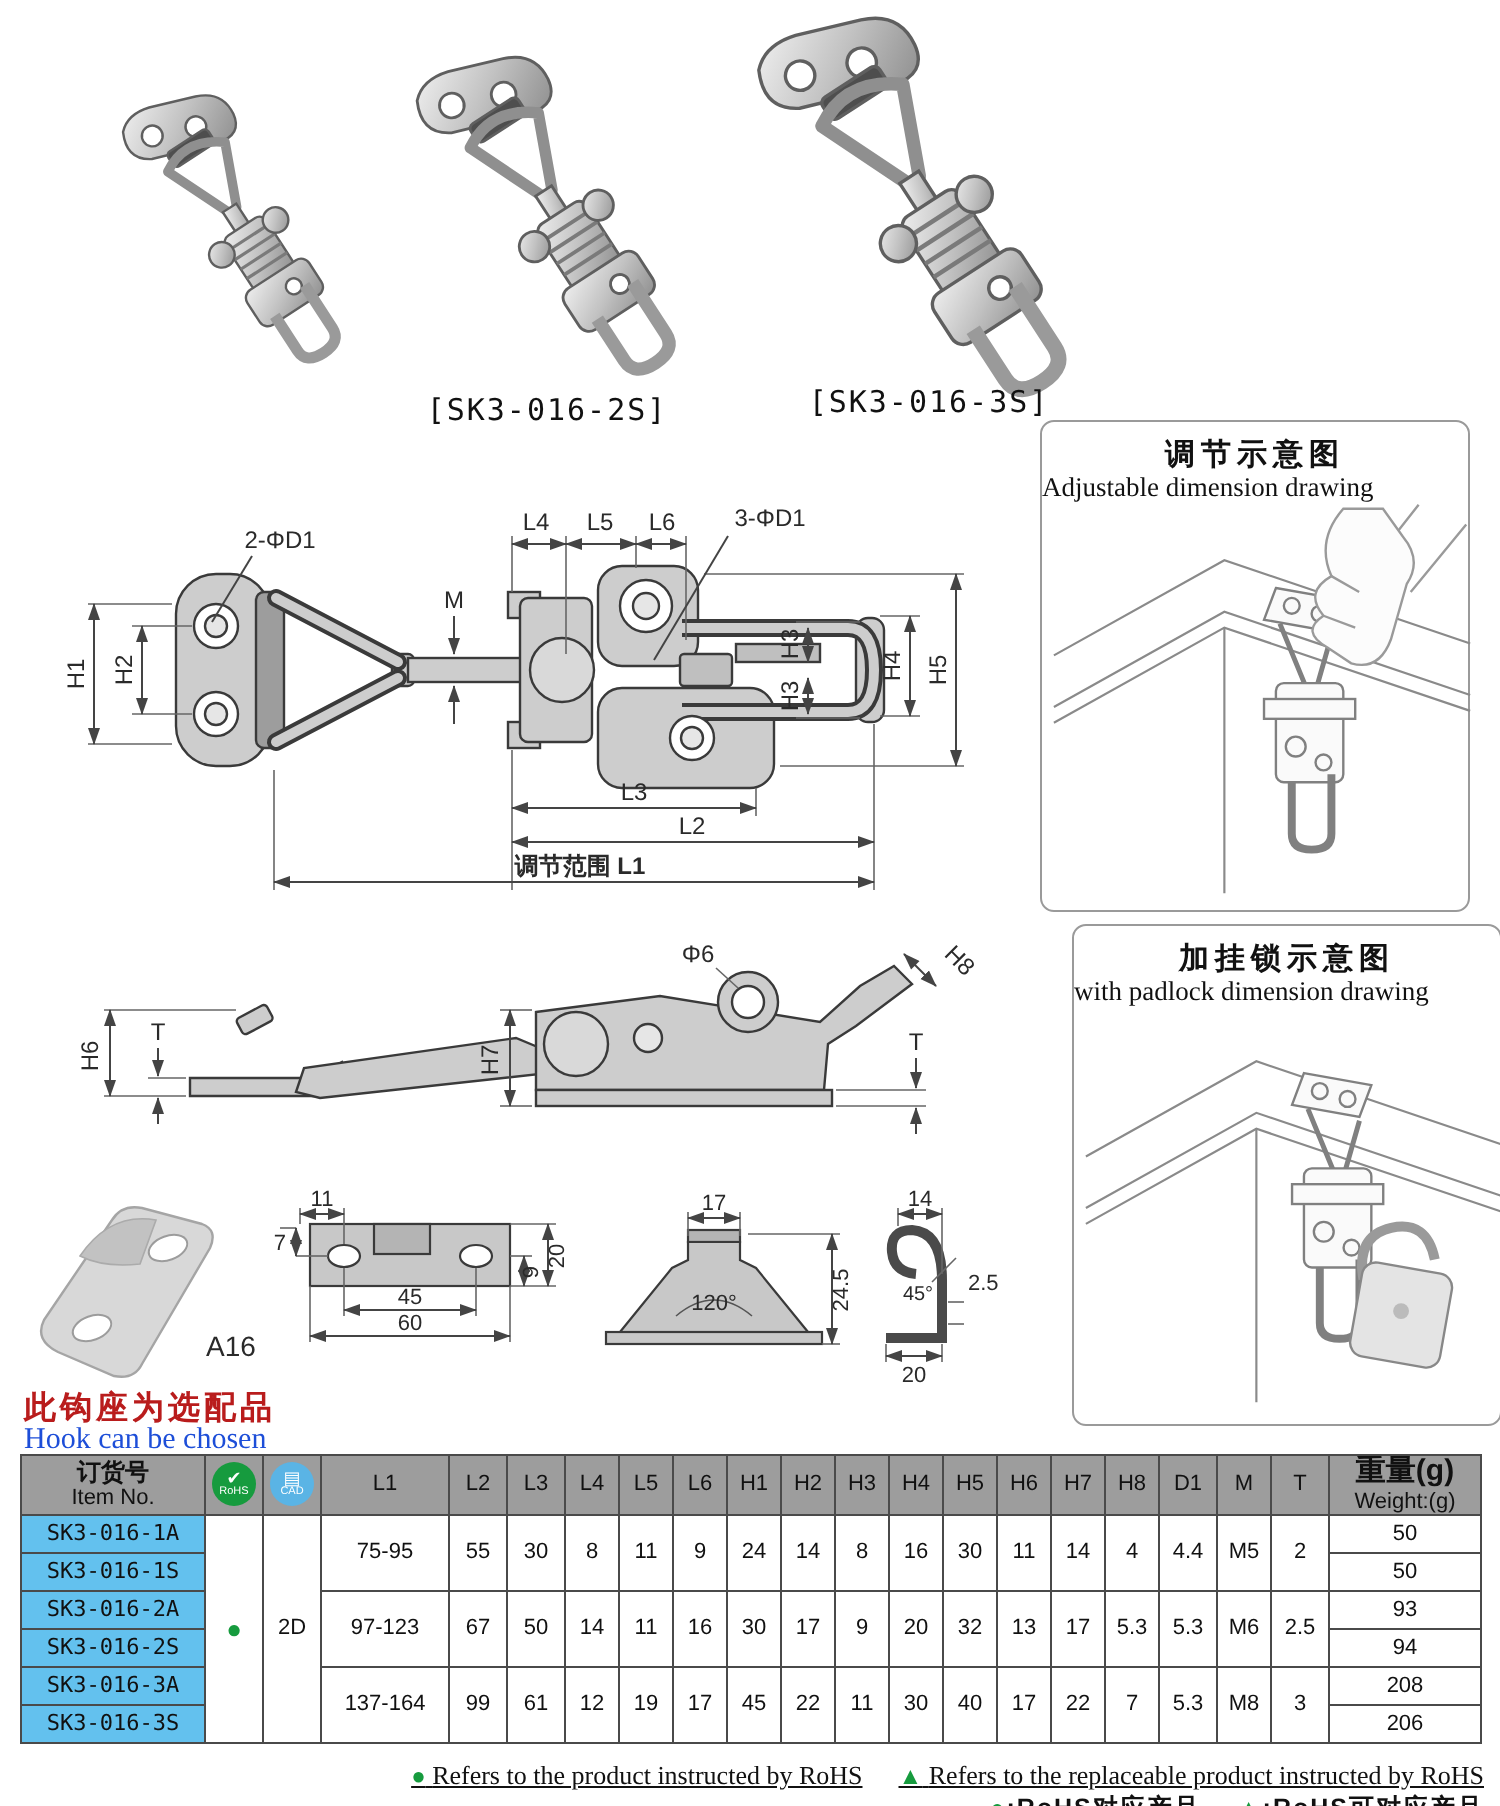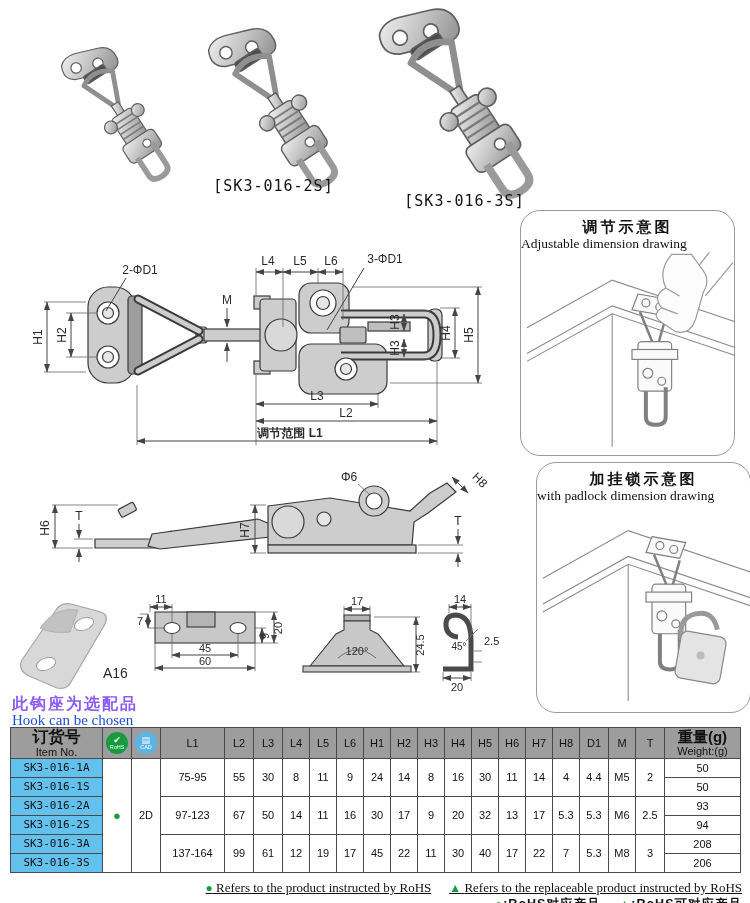--- a/index.html
+++ b/index.html
@@ -2,30 +2,30 @@
 <html><head>
 <meta charset="utf-8">
 <style>
   html,body{margin:0;padding:0;background:#fff;}
   .page{position:relative;width:750px;height:903px;background:#fff;overflow:hidden;
         font-family:"Liberation Sans",sans-serif;color:#1c1c1c;}
   svg text{font-family:"Liberation Sans",sans-serif;fill:#2a2a2a;}
   .prod-label{position:absolute;font-family:"DejaVu Sans Mono",monospace;
               font-size:15px;color:#111;text-align:center;letter-spacing:1px;}
   .panel{position:absolute;left:520px;width:215px;border:1.5px solid #9a9a9a;
-         border-radius:20px;background:#fff;box-sizing:border-box;}
+         border-radius:7px;background:#fff;box-sizing:border-box;}
   .panel-cn{text-align:center;font-weight:bold;font-size:15px;margin-top:7px;letter-spacing:3px;color:#111;}
   .panel-en{font-family:"Liberation Serif",serif;font-size:13.5px;margin-top:-1px;color:#111;}
-  .note-cn{position:absolute;left:12px;top:694px;font-size:16px;font-weight:bold;letter-spacing:2px;color:#8b5cf6;}
+  .note-cn{position:absolute;left:12px;top:694px;font-size:16px;font-weight:bold;letter-spacing:2px;color:#b91c1c;}
   .note-en{position:absolute;left:12px;top:712px;font-family:"Liberation Serif",serif;font-size:15px;color:#1d4ed8;}
   table.spec{position:absolute;left:10px;top:727px;width:730px;border-collapse:collapse;
              table-layout:fixed;text-align:center;font-size:11px;color:#111;}
   .spec th,.spec td{border:1px solid #4a4a4a;padding:0;height:18px;overflow:hidden;white-space:nowrap;}
   .spec thead th{background:#9d9d9d;height:28px;font-weight:normal;}
-  .hdr-cn{font-size:16px;font-weight:bold;line-height:1.1;}
+  .hdr-cn{font-size:12px;font-weight:bold;line-height:1.1;}
   .hdr-en{font-size:11px;line-height:1.1;}
   .dimhdr{font-size:11px;}
   .item-cell{background:#63c1ee;font-family:"DejaVu Sans Mono",monospace;font-size:11px;}
   .rohs-dot{color:#169b3e;font-size:13px;}
   .circ{width:22px;height:22px;border-radius:50%;margin:0 auto;display:flex;flex-direction:column;
         align-items:center;justify-content:center;color:#fff;line-height:1;}
   .circ.rohs{background:#169b3e;}
   .circ.cad{background:#5ab4e5;}
   .circ .big{font-size:9px;} .circ .sm{font-size:5.5px;letter-spacing:0;}
   .legend1{position:absolute;right:8px;top:864px;font-size:12.5px;font-weight:bold;letter-spacing:1px;color:#111;margin-top:32px;}
@@ -58,21 +58,21 @@
         <circle cx="20" cy="10" r="8" fill="url(#met)"></circle>
         <rect x="-23" y="38" width="46" height="26" rx="6" fill="url(#met)"></rect>
         <circle cx="7" cy="51" r="5" fill="#fff"></circle>
         <path d="M -13,60 L -13,86 Q -13,96 0,96 Q 13,96 13,86 L 13,54" stroke="#9a9a9a" stroke-width="7" fill="none"></path>
       </g>
     </defs>
     <use href="#latchp" transform="translate(120,112) rotate(-33) scale(0.80)"></use>
     <use href="#latchp" transform="translate(278,105) rotate(-33) scale(0.95)"></use>
     <use href="#latchp" transform="translate(462,100) rotate(-33) scale(1.13)"></use>
   </svg>
-  <div class="prod-label" style="left:196px;top:177px;width:155px;text-align:center;">[SK3-016-2S]</div>
+  <div class="prod-label" style="left:196px;top:196px;width:155px;text-align:center;">[SK3-016-2S]</div>
   <div class="prod-label" style="left:382px;top:192px;width:165px;">[SK3-016-3S]</div>
 
   <div class="panel" style="top:210px;height:246px;">
     <div class="panel-cn">调节示意图</div>
     <div class="panel-en">Adjustable dimension drawing</div>
     <svg width="224" height="195" viewBox="0 0 226 196" style="display:block;margin:0 auto;">
       <g fill="none" stroke="#8a8a8a" stroke-width="1.1">
         <polyline points="6,76 92,28 216,70"></polyline>
         <polyline points="6,102 92,54 216,96"></polyline>
         <polyline points="6,110 92,62 216,104"></polyline>

